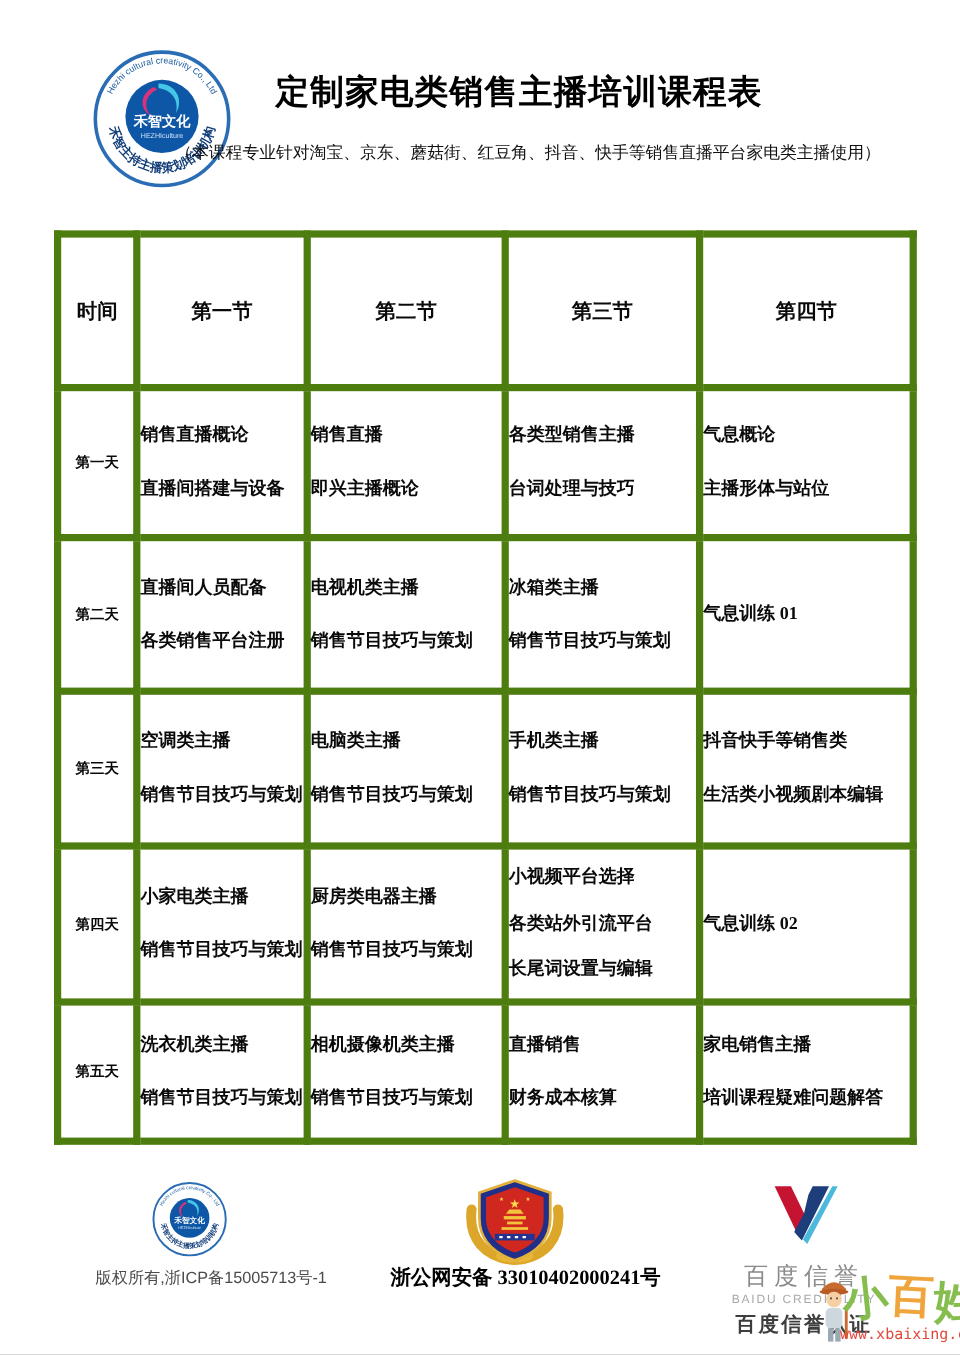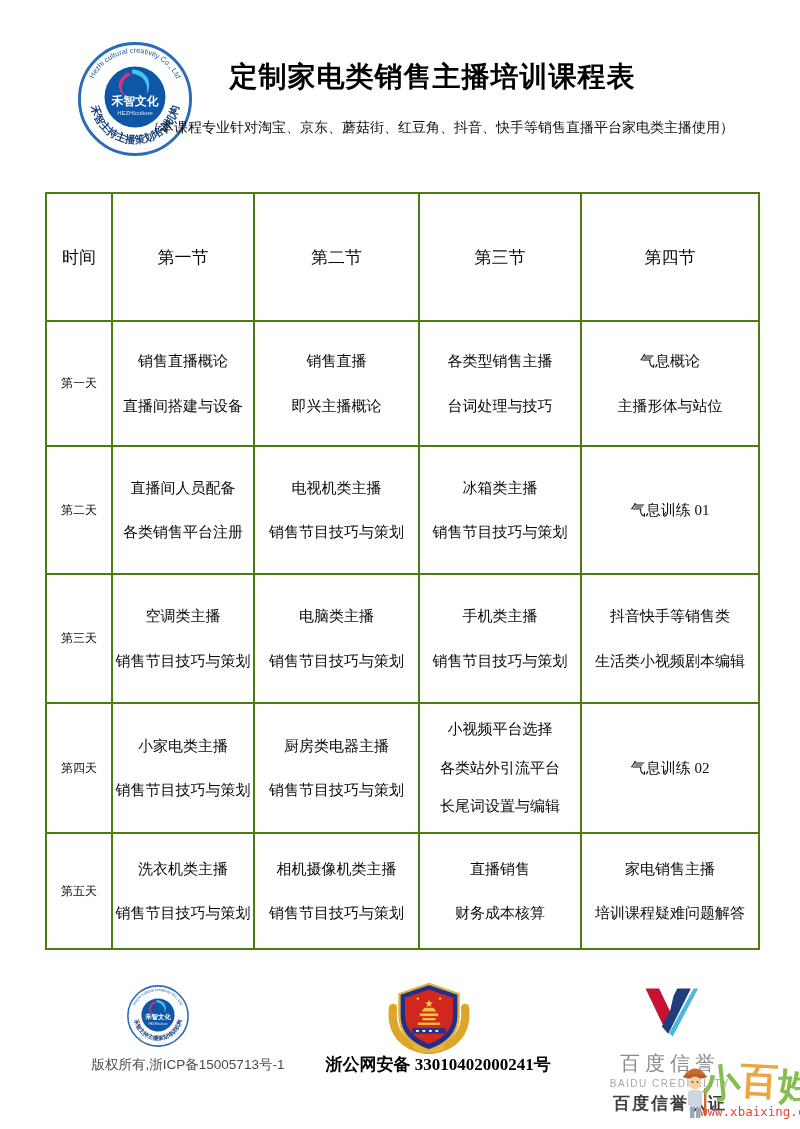--- a/index.html
+++ b/index.html
@@ -20,32 +20,32 @@
     position:absolute; left:110px; top:119px; width:660px;
     text-align:center; font-size:14px; color:#111; white-space:nowrap;
   }
 
   
   .course-table {
     position:absolute; left:45px; top:192px; width:713px;
     border-collapse:collapse; table-layout:fixed;
   }
   .course-table th, .course-table td {
-    border:2px solid #4d7c0f; text-align:center; vertical-align:middle;
-    padding:0; font-weight:normal; color:#0a0a0a;
+    border:6px solid #4d7c0f; text-align:center; vertical-align:middle;
+    padding:0; font-weight:bold; color:#0a0a0a;
   }
   .course-table th { font-size:17px; }
   .day-cell { font-size:12px; }
-  .cell-lines { display:flex; flex-direction:column; align-items:center; justify-content:center; }
+  .cell-lines { display:flex; flex-direction:column; align-items:flex-start; justify-content:center; }
   .cell-line { font-size:15px; line-height:1.1; white-space:nowrap; }
 
   
   .footer-logo { position:absolute; left:126px; top:984px; width:64px; height:64px; }
   .copyright {
-    position:absolute; left:78px; top:1056px; width:220px; text-align:center;
+    position:absolute; left:66px; top:1056px; width:220px; text-align:center;
     font-family:"Liberation Sans",sans-serif; font-size:13.5px; color:#4a4a4a;
     white-space:nowrap;
   }
   .police-badge { position:absolute; left:382px; top:982px; width:94px; height:72px; }
   .police-filing {
     position:absolute; left:315px; top:1053px; width:246px; text-align:center;
     font-family:Liberation Serif, serif; font-size:17px; font-weight:bold;
     color:#000; white-space:nowrap;
   }
   .baidu-block {

